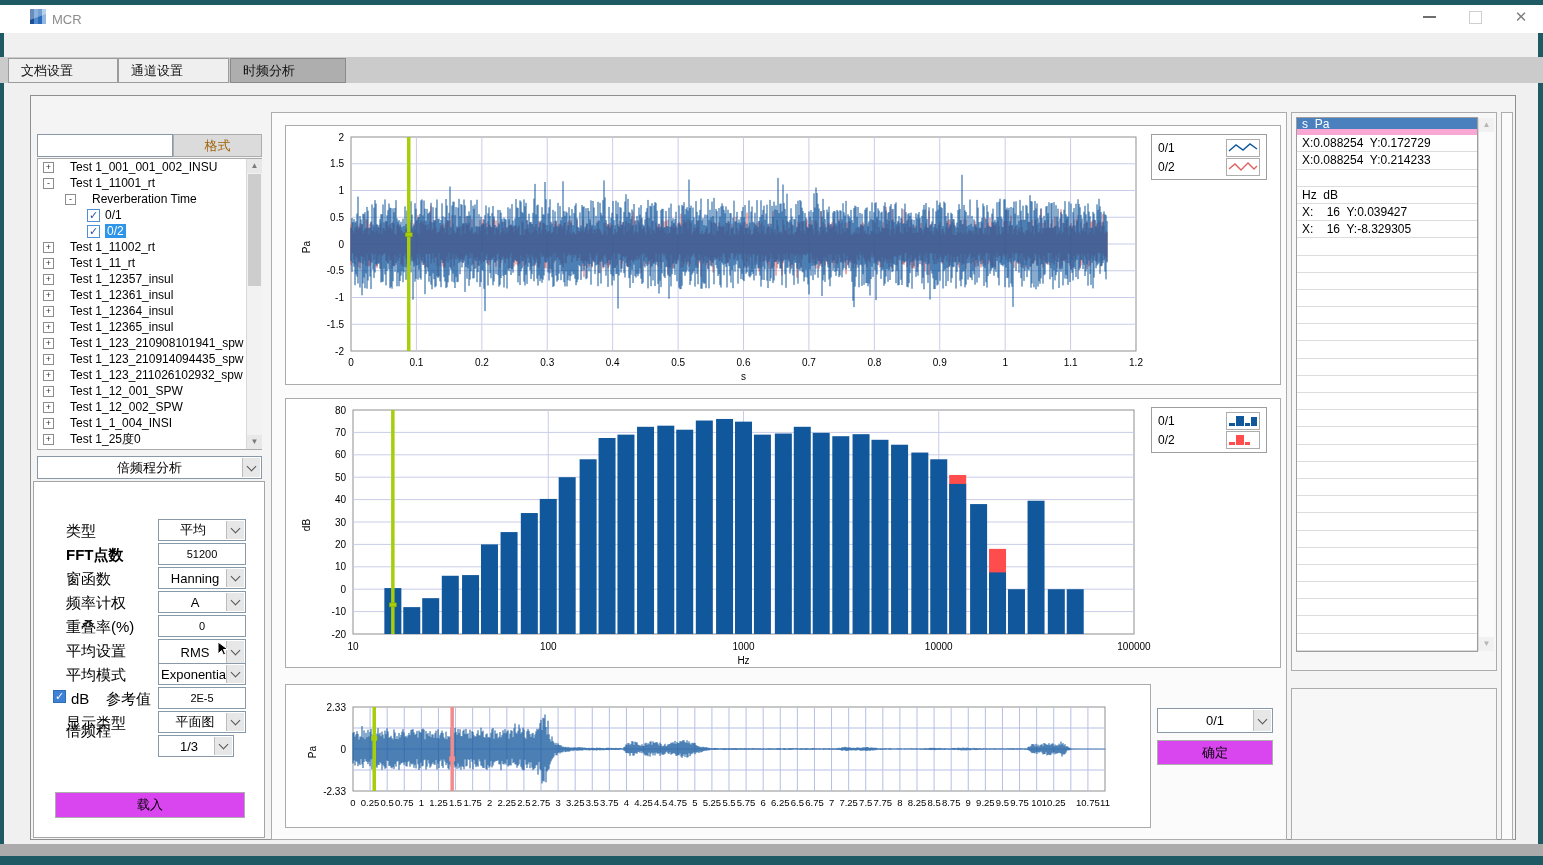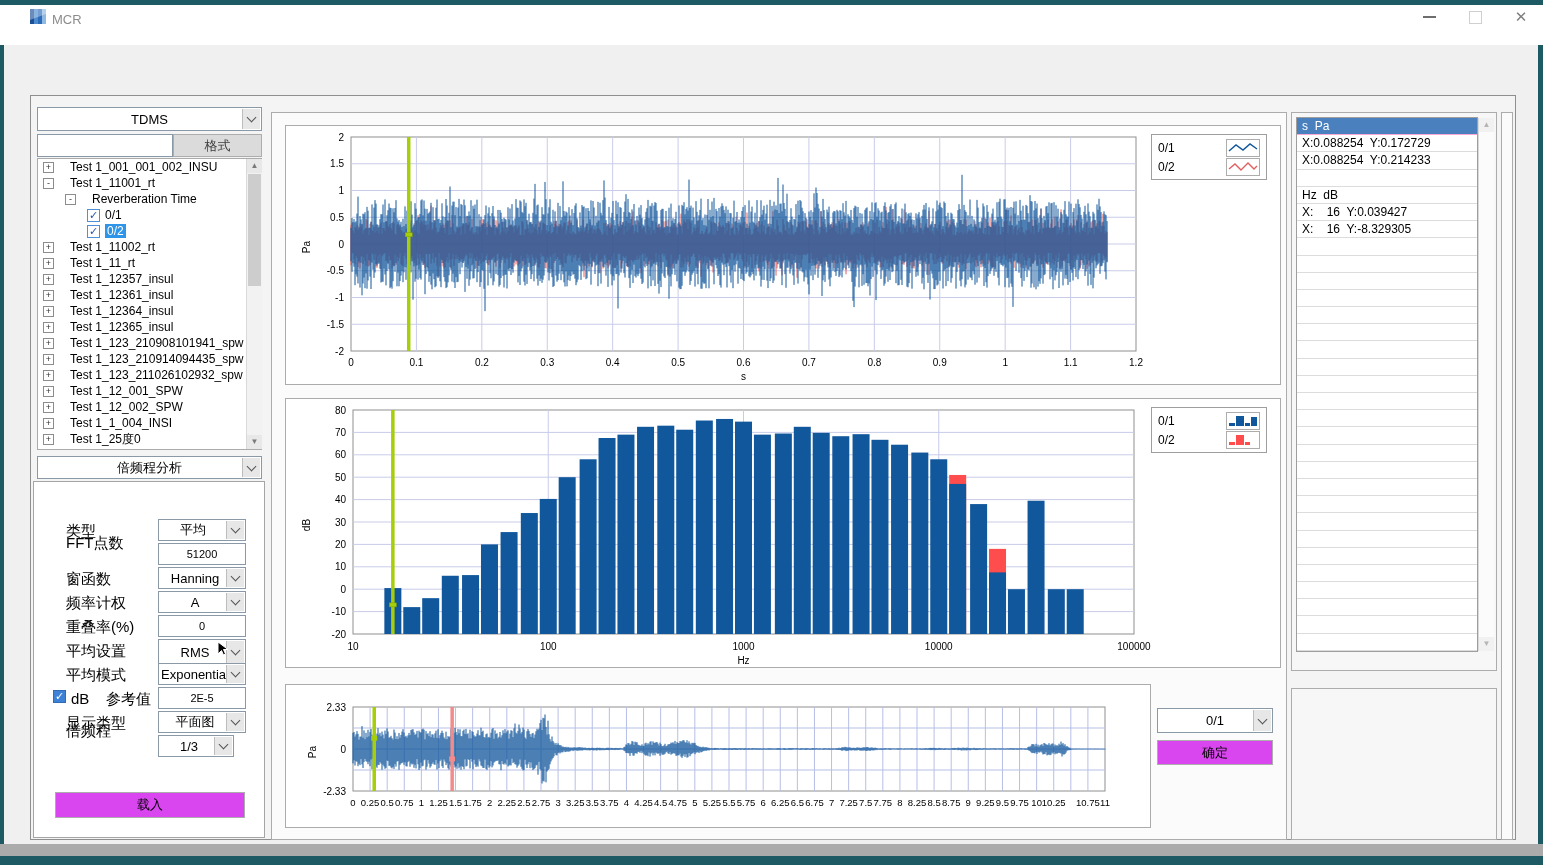--- a/index.html
+++ b/index.html
@@ -1,53 +1,53 @@
 <!DOCTYPE html>
 <html><head>
 <meta charset="utf-8">
 <style>
   html,body{margin:0;padding:0}
   #app{position:relative;width:1543px;height:865px;background:#F0F0F0;
        font-family:"Liberation Sans","DejaVu Sans",sans-serif;overflow:hidden;
        -webkit-font-smoothing:antialiased}
   .abs{position:absolute;box-sizing:border-box}
   .frame{background:#1D5A64}
-  .titlebar{left:0;top:5px;width:1543px;height:40px;background:#fff}
+  .titlebar{left:0;top:5px;width:1543px;height:28px;background:#fff}
   .title-text{left:52px;top:7px;font-size:13px;color:#8C8C8C}
   .winbtn{top:6px;width:30px;height:22px;display:flex;align-items:center;justify-content:center;color:#6E6E6E;font-size:13px}
   .menubar{left:0;top:33px;width:1543px;height:24px;background:#fff;border-bottom:1px solid #D8D8D8;display:flex;align-items:center;padding-left:4px;box-sizing:border-box}
   .menu-item{padding:0 14px;font-size:13px;color:#111}
   .menu-item.disabled{color:#AAAAAA}
   .tabstrip{left:0;top:57px;width:1543px;height:26px;background:#CBCBCB}
   .tab{position:absolute;top:1px;height:25px;display:flex;align-items:center;justify-content:flex-start;padding-left:12px;font-size:13px;color:#111;background:#EFEFEF;border:1px solid #9C9C9C;box-sizing:border-box}
   .tab.active{background:#AEAEAE;border-color:#8A8A8A}
   .outer-panel{left:30px;top:95px;width:1486px;height:745px;background:#F4F4F4;border:1px solid #8F8F8F}
   .panel{background:#fff;border:1px solid #ABABAB}
   .col-panel{background:#FBFBFB;border:1px solid #ACACAC}
   .combo{background:#fff;border:1px solid #8A99A8;font-size:13px;display:flex;align-items:center;justify-content:center;color:#000}
   .combo .arrowbox{position:absolute;right:1px;top:1px;bottom:1px;width:17px;background:#E7E7E7;border-left:1px solid #BDBDBD;display:flex;align-items:center;justify-content:center}
   .chev{width:6px;height:6px;border-right:1.4px solid #555;border-bottom:1.4px solid #555;transform:rotate(45deg);margin-top:-3px}
   .textinput{background:#fff;border:1px solid #8A99A8;font-size:11px;display:flex;align-items:center;justify-content:center}
   .btn{background:#d946ef;border:1px solid #ADADAD;font-size:13px;display:flex;align-items:center;justify-content:center;color:#000}
-  .btn.disabled{color:#404040;background:#DBDBDB}
+  .btn.disabled{color:#a16207;background:#DBDBDB}
   .tree{left:37px;top:158px;width:225px;height:292px;overflow:hidden}
   .tree-row{height:16px;display:flex;align-items:center;font-size:12px;white-space:nowrap}
   .toggle{width:11px;height:11px;border:1px solid #8C8C8C;background:#fff;font-size:9px;line-height:9px;text-align:center;color:#333;flex:0 0 11px;margin-right:16px;box-sizing:border-box}
   .cb{width:13px;height:13px;border:1px solid #4D90D5;background:#fff;color:#2456A8;font-size:11px;line-height:11px;text-align:center;flex:0 0 13px;margin-right:5px;box-sizing:border-box}
   .tree-label.selected{background:#2E95E8;color:#fff;padding:0 2px}
   .sb{position:absolute;width:15px;background:#F2F2F2;border-left:1px solid #D9D9D9}
   .sb .arr{position:absolute;left:0;width:15px;height:14px;background:#E8E8E8;color:#7A7A7A;font-size:8px;text-align:center;line-height:14px}
   .sb .thumb{position:absolute;left:1px;width:13px;background:#CDCDCD}
   .form-label{position:absolute;font-size:15px;color:#000;white-space:nowrap}
   .legend{position:absolute;background:#fff;border:1px solid #9E9E9E;padding:3px 6px;box-sizing:border-box}
   .legend-row{display:flex;align-items:center;justify-content:space-between;height:19px}
   .legend-row .lab{font-size:12px;color:#000}
   .legend-row .icon{width:32px;height:16px;border:1px solid #ADADAD;background:#fff;display:flex;align-items:center;justify-content:center}
   .readout-row{height:17.2px;border-bottom:1px solid #DCDCDC;font-size:12px;display:flex;align-items:center;padding-left:5px;white-space:pre;box-sizing:border-box;color:#000}
-  .readout-row.header{background:#4A80BE;color:#fff;border-bottom:1px solid #f9a8d4}
+  .readout-row.header{background:#4A80BE;color:#fff;border-bottom:6px solid #f9a8d4}
   .stats-row{height:22.5px;border-bottom:1px solid #A9A9A9;font-size:13px;display:flex;align-items:center;padding-left:6px;white-space:pre;box-sizing:border-box;color:#000}
   svg text{font-family:"Liberation Sans","DejaVu Sans",sans-serif}
 </style>
 </head>
 <body>
 
 <div id="app">
 
   <div class="abs frame" style="left:0;top:0;width:1543px;height:5px"></div>
   <div class="abs frame" style="left:0;top:0;width:4px;height:865px"></div>
@@ -74,29 +74,28 @@
   <div class="abs winbtn" style="left:1506px;font-size:15px;color:#7E7E7E">✕</div>
 
   <div class="menubar" id="menubar">
       <div class="menu-item">文件</div>
       <div class="menu-item">设置</div>
       <div class="menu-item">应用</div>
       <div class="menu-item disabled">输出</div>
       <div class="menu-item">关于</div>
     </div>
 
+  <div class="abs tabstrip" id="tabstrip">
+      <div class="tab" style="left: 8px; width: 110px;">文档设置</div>
+      <div class="tab" style="left: 118px; width: 111px;">通道设置</div>
+      <div class="tab active" style="left: 230px; width: 116px;">时频分析</div>
+    </div>
 
   <div class="abs outer-panel"></div>
 
-  <div class="abs combo" style="left:37px;top:107px;width:225px;height:24px">
-    <span>TDMS</span>
-    <div class="arrowbox">
-        <div class="chev"></div>
-      </div>
-  </div>
   <div class="abs textinput" style="left:37px;top:134px;width:136px;height:23px">
       <span></span>
     </div>
   <div class="abs btn disabled" style="left:173px;top:134px;width:89px;height:23px">格式</div>
 
   <div class="abs panel tree" id="tree">
       <div class="tree-row" style="padding-left: 5px;">
         <div class="toggle">+</div>
         <div class="tree-label">Test 1_001_001_002_INSU</div>
       </div>
@@ -183,21 +182,21 @@
   </div>
 
   <div class="abs" style="left:33px;top:481px;width:232px;height:357px;background:#fff;border:1px solid #A5A5A5" id="form-panel">
       <div class="form-label" style="left: 32px; top: 40px;">类型</div>
       <div class="abs combo" style="left: 124px; top: 37px; width: 88px; height: 22px;">
         <span style="margin-right: 18px;">平均</span>
         <div class="arrowbox">
           <div class="chev"></div>
         </div>
       </div>
-      <div class="form-label" style="left: 32px; top: 52px;">FFT点数</div>
+      <div class="form-label" style="left: 32px; top: 64px; font-weight: bold;">FFT点数</div>
       <div class="abs textinput" style="left: 124px; top: 61px; width: 88px; height: 22px;">
         <span>51200</span>
       </div>
       <div class="form-label" style="left: 32px; top: 88px;">窗函数</div>
       <div class="abs combo" style="left: 124px; top: 85px; width: 88px; height: 22px;">
         <span style="margin-right: 14px;">Hanning</span>
         <div class="arrowbox">
           <div class="chev"></div>
         </div>
       </div>

